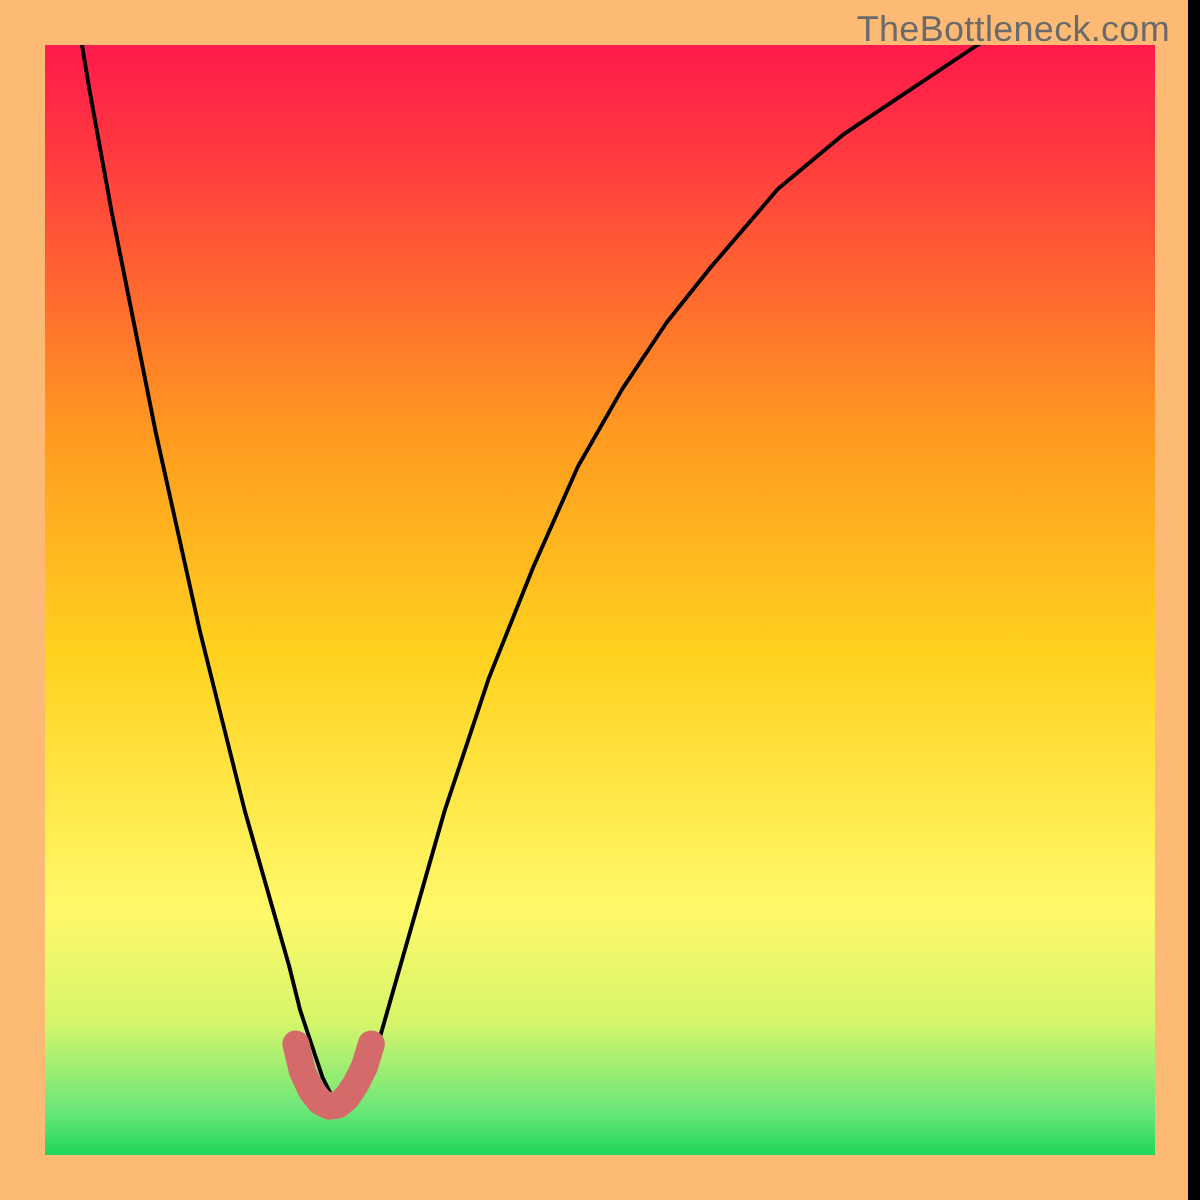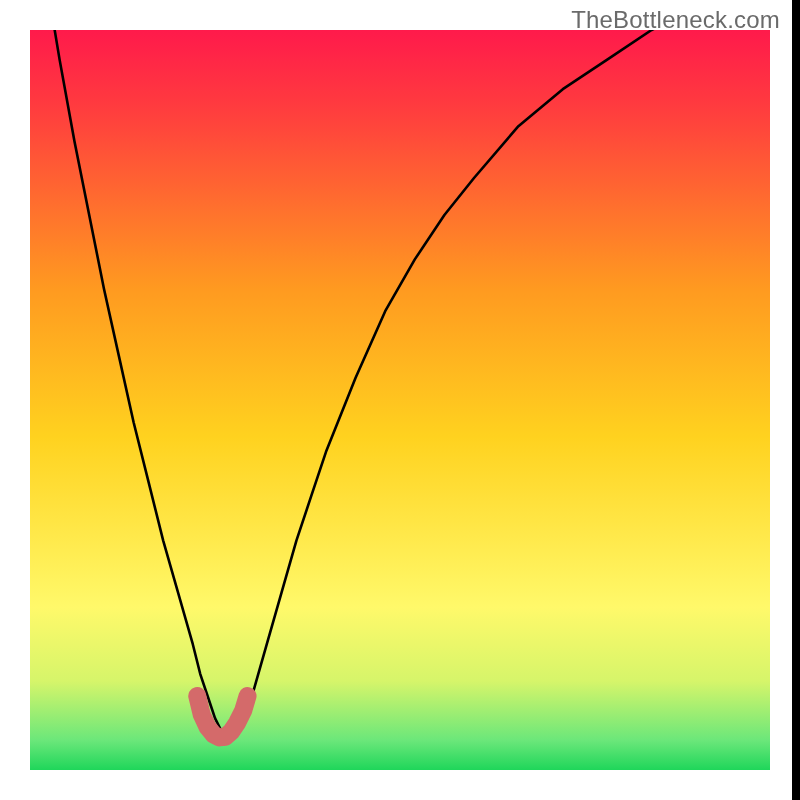--- a/index.html
+++ b/index.html
@@ -9,21 +9,21 @@
     background: #000;
     overflow: hidden;
     font-family: Arial, Helvetica, sans-serif;
   }
   .frame {
     position: absolute;
     left: 0;
     top: 0;
     width: 792px;
     height: 800px;
-    background: #ffffff;
+    background: #fdba74;
   }
   .plot {
     position: absolute;
     left: 30px;
     top: 30px;
     width: 740px;
     height: 740px;
   }
   .watermark {
     position: absolute;

